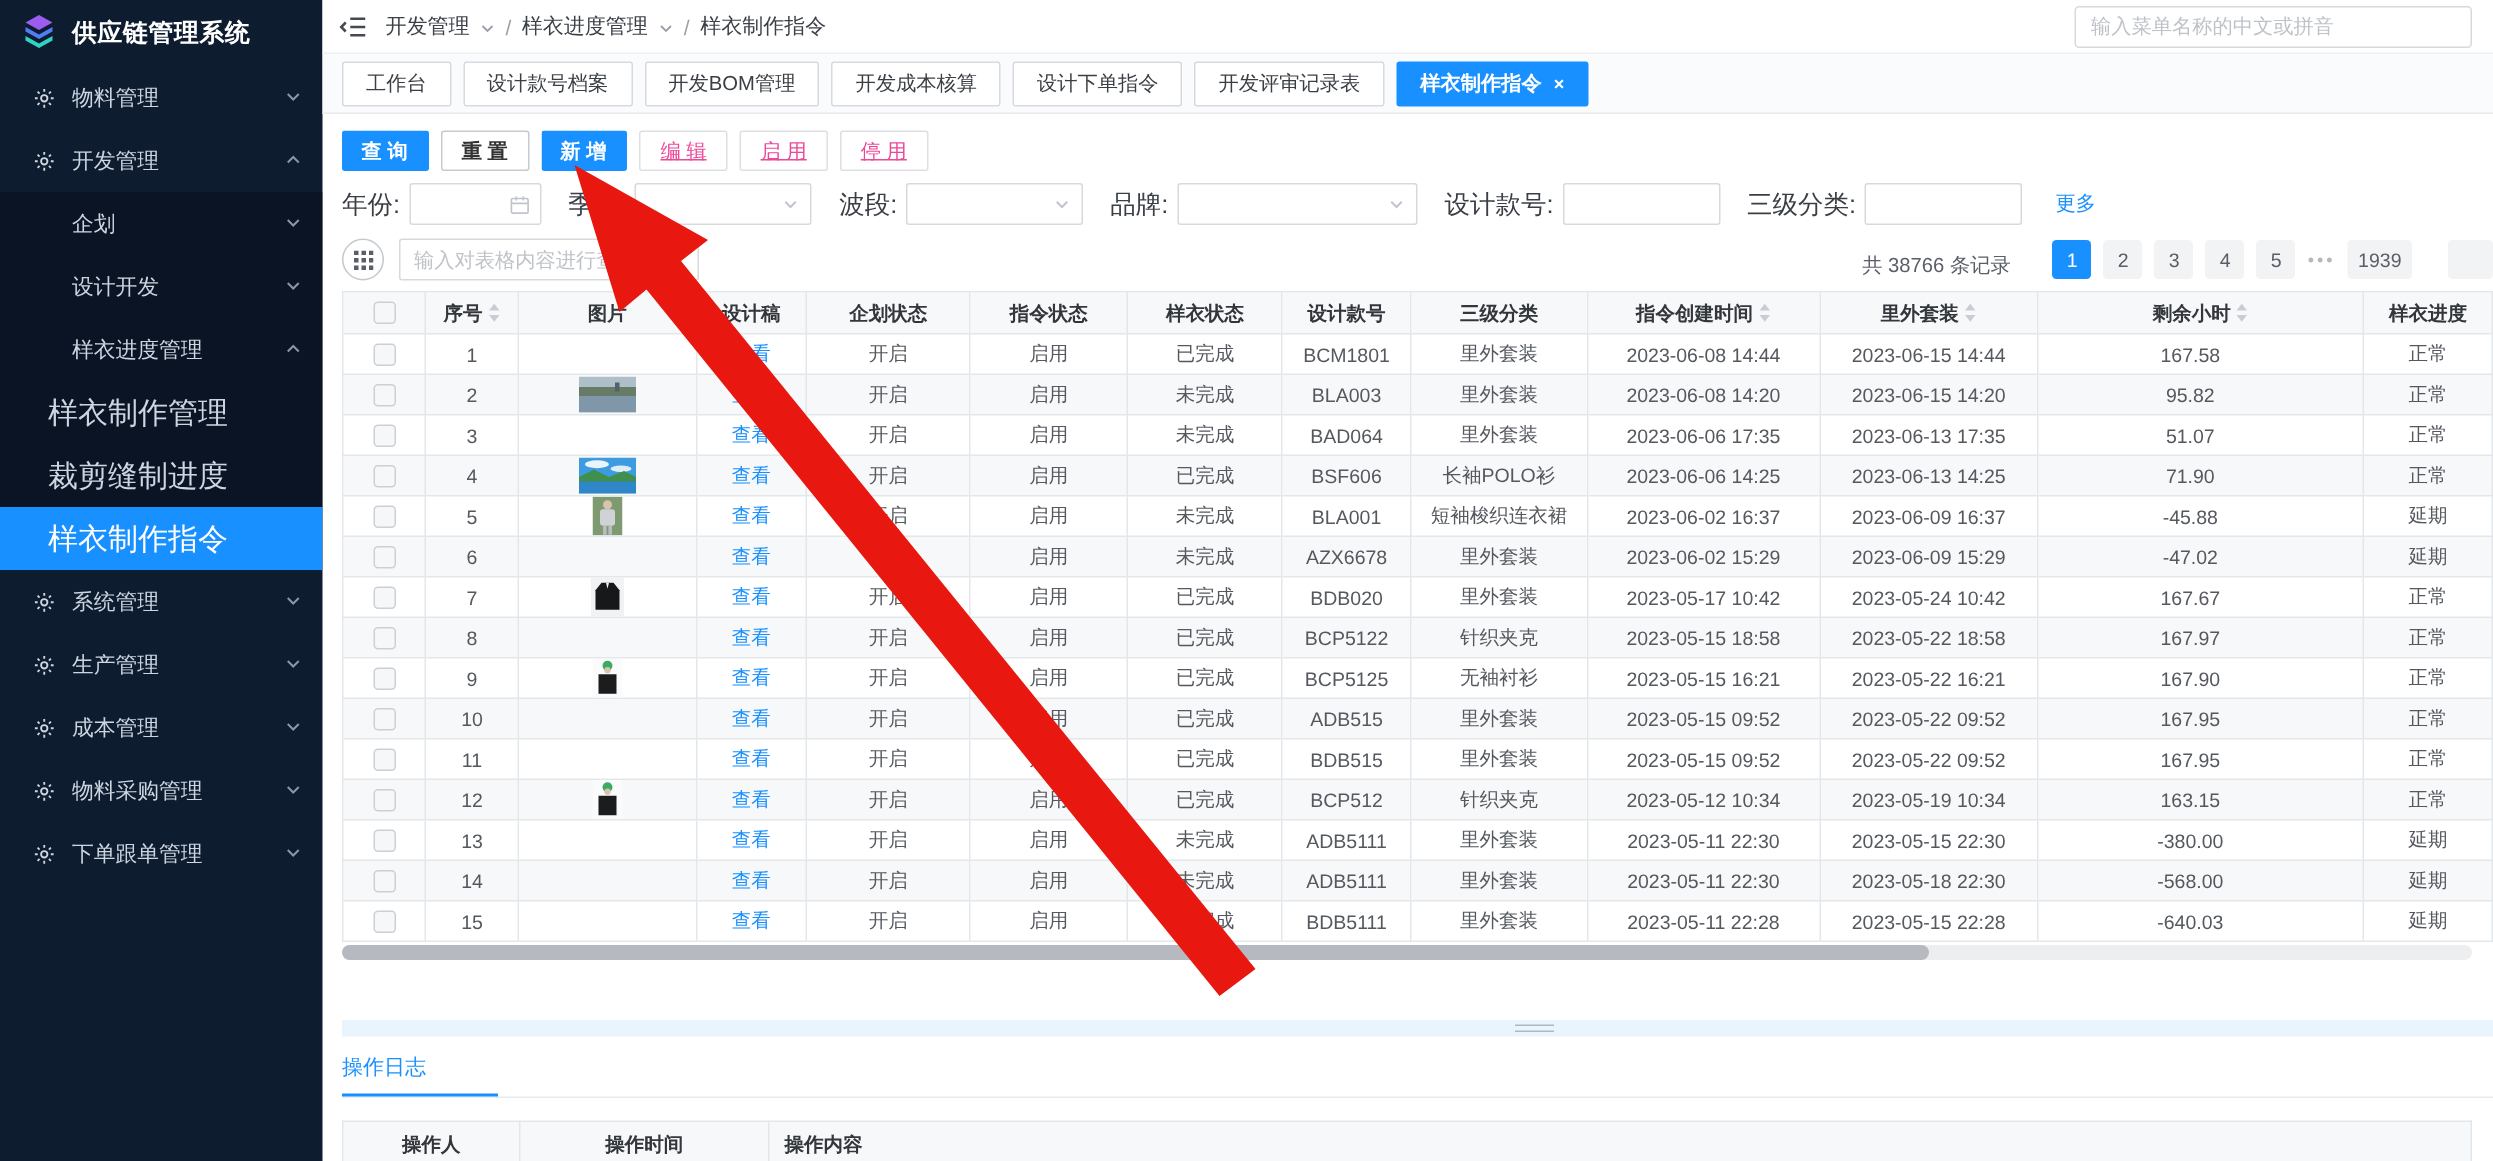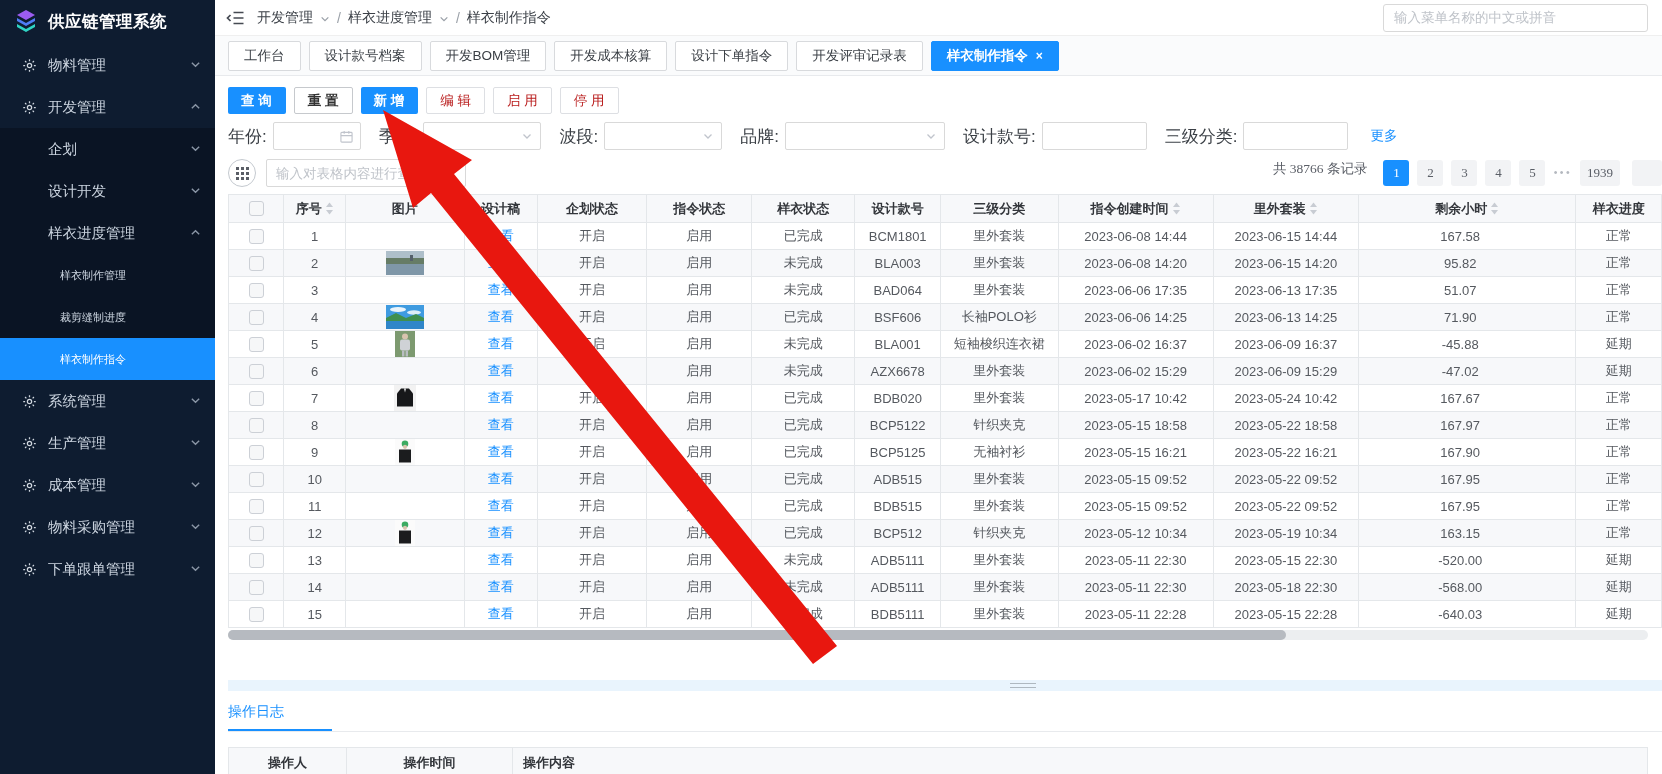--- a/index.html
+++ b/index.html
@@ -9,21 +9,21 @@
 
   
   .sidebar { width:215px; height:774px; background:#0e1c30; flex:0 0 215px; overflow:hidden; }
   .logo-row { height:44px; display:flex; align-items:center; gap:9px; padding-left:13px; }
   .logo-title { color:#fff; font-size:16.5px; font-weight:bold; letter-spacing:.5px; }
   .side-item { height:42px; display:flex; align-items:center; color:#ccd5e0; font-size:14.5px; cursor:pointer; position:relative; }
   .side-item .gear { margin-left:22px; margin-right:11px; display:flex; }
   .side-item .chev { position:absolute; right:14px; top:15px; display:flex; }
   .side-item.lvl2, .side-item.lvl3 { background:#0a1424; }
   .side-item.lvl2 { padding-left:48px; }
-  .side-item.lvl3 { padding-left:60px; font-size:11px; }
+  .side-item.lvl3 { padding-left:32px; font-size:20px; }
   .side-item.active { background:#1890ff; color:#fff; }
 
   
   .main { width:1447px; position:relative; }
   .topbar { height:36px; background:#fff; border-bottom:1px solid #efefef; display:flex; align-items:center; padding:0 14px 0 11px; }
   .collapse { display:flex; margin-right:12px; cursor:pointer; }
   .breadcrumb { display:flex; align-items:center; gap:7px; font-size:14px; color:#3c4148; flex:1; }
   .crumb { cursor:pointer; }
   .crumb-caret { display:flex; margin-top:2px; }
   .crumb-sep { color:#9aa0a8; }
@@ -34,33 +34,33 @@
   .tab { height:30px; padding:0 15px; background:#fff; border:1px solid #d8dadd; border-radius:2px; font-size:13.5px; color:#3a3f45; display:flex; align-items:center; cursor:pointer; white-space:nowrap; font-family:inherit; }
   .tab.active { background:#1890ff; border-color:#1890ff; color:#fff; font-weight:bold; }
   .tab .close-x { margin-left:8px; font-size:12px; }
 
   .content { padding-left:13px; }
 
   .btnrow { margin-top:11px; display:flex; gap:8px; }
   .btn { height:27px; padding:0 13px; border-radius:2px; font-size:13.5px; border:1px solid transparent; cursor:pointer; font-family:inherit; }
   .btn.primary { background:#1890ff; color:#fff; font-weight:bold;padding-left:12px; }
   .btn.default { background:#fff; border-color:#c6c9cd; color:#333; font-weight:bold; }
-  .btn.disabled { background:#fff; border-color:#dddfe3; color:#b91c1c; cursor:default; }
+  .btn.disabled { background:#fff; border-color:#dddfe3; color:#ec4899; cursor:default;text-decoration:underline; }
 
   .filterrow { margin-top:8px; display:flex; align-items:center; }
   .f-label { font-size:17px; color:#3a3f45; margin-right:6px; white-space:nowrap; }
   .f-box { height:28px; border:1px solid #d9d9d9; border-radius:2px; background:#fff; position:relative; margin-right:18px; }
   .f-box .ic { position:absolute; right:7px; top:7px; display:flex; }
   .more-link { color:#1890ff; font-size:13.5px; cursor:pointer; margin-left:4px; }
 
   .toolbar { margin-top:9px; display:flex; align-items:center; }
   .grid-btn { width:28px; height:28px; border:1px solid #c4c9cf; border-radius:50%; display:flex; align-items:center; justify-content:center; cursor:pointer; background:#fff; }
   .tbl-search { width:200px; height:28px; border:1px solid #d9d9d9; border-radius:2px; margin-left:10px; padding:0 9px; font-size:13.5px; outline:none; font-family:inherit; }
   .tbl-search::placeholder { color:#bfc3c9; }
-  .pager { margin-left:auto; display:flex; align-items:flex-start; gap:12px;font-family:Liberation Serif, serif; }
+  .pager { margin-left:auto; display:flex; align-items:flex-end; gap:24px; }
   .total { color:#5a5e66; font-size:13.5px; margin-right:4px; }
   .page { min-width:26px; height:26px; padding:0 7px; background:#f2f3f5; border:none; border-radius:3px; color:#5a5e66; font-size:13px; cursor:pointer; font-family:inherit; }
   .page.active { background:#1890ff; color:#fff; }
   .dots { color:#b4b8bf; letter-spacing:2px; font-size:12px; }
   .page.clip { width:30px; flex:0 0 30px; }
 
   .table-wrap { margin-top:7px; }
   table.grid { border-collapse:collapse; table-layout:fixed; }
   table.grid th, table.grid td { border:1px solid #e4e7ea; height:27px; text-align:center; font-size:13px; color:#55595f; overflow:hidden; white-space:nowrap; }
   table.grid th { background:#f7f8fa; color:#33363b; font-weight:bold; height:28px; }
@@ -713,21 +713,21 @@
                 <td>13</td>
                 <td></td>
                 <td><a class="view">查看</a></td>
                 <td>开启</td>
                 <td>启用</td>
                 <td>未完成</td>
                 <td>ADB5111</td>
                 <td>里外套装</td>
                 <td>2023-05-11 22:30</td>
                 <td>2023-05-15 22:30</td>
-                <td class="num">-520.00</td>
+                <td class="num">-380.00</td>
                 <td>延期</td>
               </tr>
               <tr class="even">
                 <td><span class="cb"></span></td>
                 <td>14</td>
                 <td></td>
                 <td><a class="view">查看</a></td>
                 <td>开启</td>
                 <td>启用</td>
                 <td>未完成</td>

